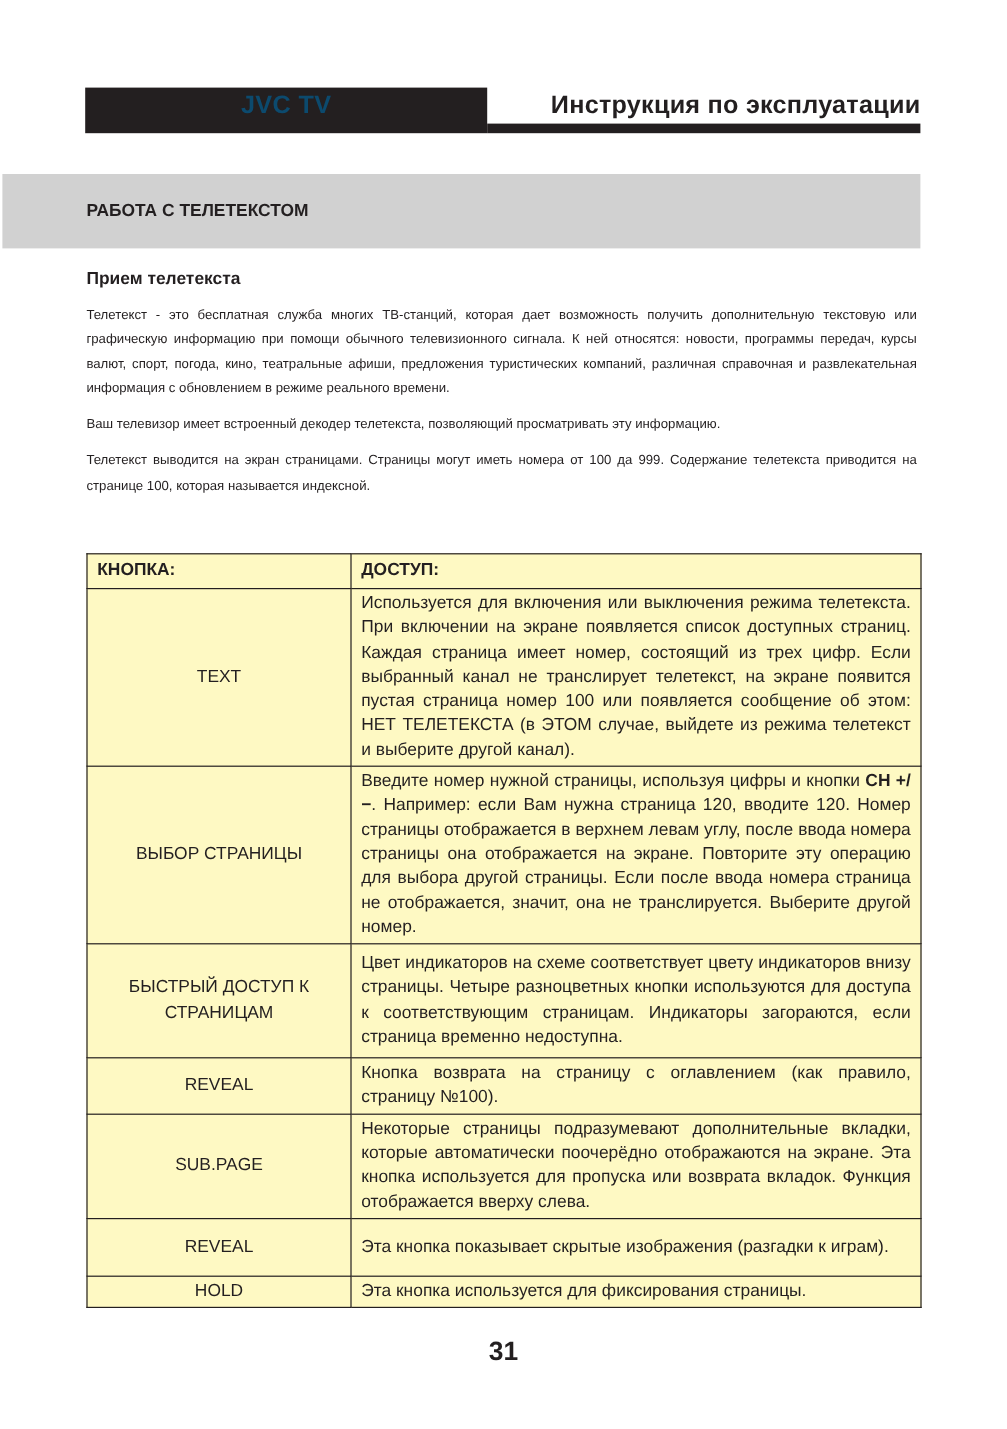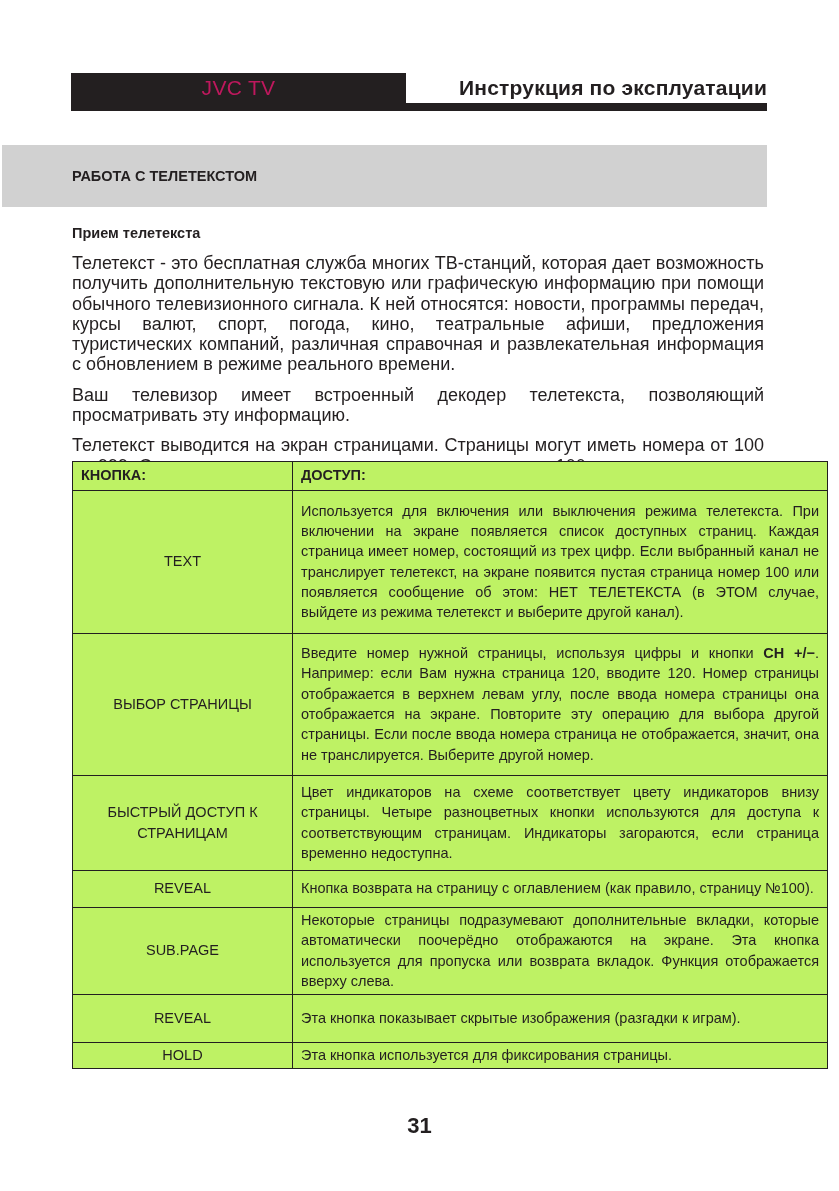--- a/index.html
+++ b/index.html
@@ -6,47 +6,47 @@
   body {
     width: 839px; height: 1191px; position: relative; background: #ffffff;
     font-family: "Liberation Sans", sans-serif; color: #231f20; overflow: hidden;
   }
   .hdr-box {
     position: absolute; left: 71px; top: 73px; width: 335px; height: 38px;
     background: #231f20;
   }
   .hdr-brand {
     position: absolute; left: 71px; top: 73px; width: 335px; height: 30px;
-    color: #be185d; font-weight: normal; font-size: 21px; line-height: 30px; text-align: center;
+    color: #0c4a6e; font-weight: bold; font-size: 21px; line-height: 30px; text-align: center;
     letter-spacing: 0.3px;
   }
   .hdr-line {
     position: absolute; left: 406px; top: 103px; width: 361px; height: 8px; background: #231f20;
   }
   .hdr-title {
     position: absolute; left: 406px; top: 73px; width: 361px; height: 30px;
     font-weight: bold; font-size: 21px; line-height: 30px; text-align: right; color: #231f20;
     letter-spacing: 0.2px;
   }
   .section-band {
     position: absolute; left: 2px; top: 145px; width: 765px; height: 62px; background: #d1d1d1;
   }
   .section-title {
     position: absolute; left: 72px; top: 145px; height: 62px; line-height: 62px;
     font-weight: bold; font-size: 14.5px; color: #231f20;
   }
   .content { position: absolute; left: 72px; top: 222px; width: 695px; }
   .sub-h { font-weight: bold; font-size: 14.5px; margin: 0 0 9px 0; line-height: 22px; }
   .para {
-    font-size: 18px; line-height: 20.3px; text-align: justify; margin: 0 3px 10px 0;
+    font-size: 11px; line-height: 20.3px; text-align: justify; margin: 0 3px 10px 0;
     hyphens: manual;
   }
   table.fn {
-    position: absolute; left: 72px; top: 461px; width: 756px;
-    border-collapse: collapse; background: #bef264;
+    position: absolute; left: 72px; top: 461px; width: 696px;
+    border-collapse: collapse; background: #fef9c3;
     font-size: 14.5px; line-height: 20.3px;
   }
   table.fn td, table.fn th {
     border: 1.5px solid #231f20; padding: 2px 8px 3px 8px; vertical-align: middle;
     text-align: left;
   }
   table.fn th { font-weight: bold; height: 23px; }
   table.fn td.key { width: 203px; text-align: center; }
   table.fn td.desc { text-align: justify; }
   .page-num {

